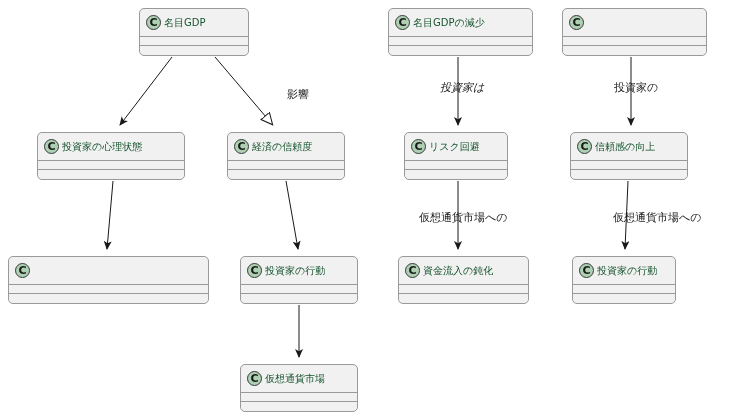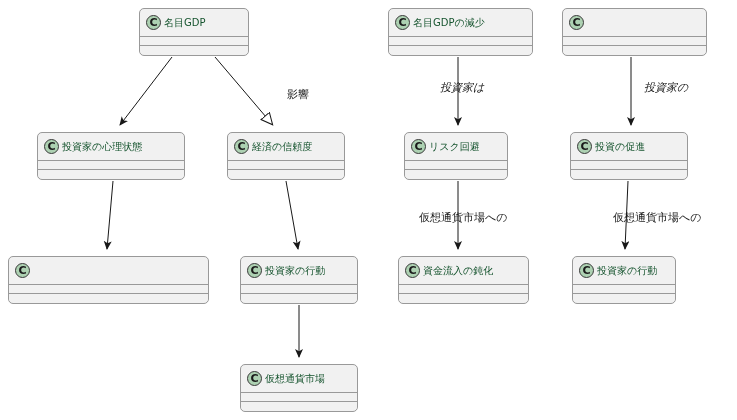--- a/index.html
+++ b/index.html
@@ -162,21 +162,21 @@
       <span class="uml-icon">C</span>
       <span class="uml-title">リスク回避</span>
     </div>
     <div class="uml-compartment"></div>
     <div class="uml-compartment last"></div>
   </div>
 
   <div class="uml-class" style="left:570px; top:132px; width:118px; height:48px;">
     <div class="uml-header">
       <span class="uml-icon">C</span>
-      <span class="uml-title">投資の促進</span>
+      <span class="uml-title">信頼感の向上</span>
     </div>
     <div class="uml-compartment"></div>
     <div class="uml-compartment last"></div>
   </div>
 
   <div class="uml-class" style="left:8px; top:256px; width:201px; height:48px;">
     <div class="uml-header">
       <span class="uml-icon">C</span>
     </div>
     <div class="uml-compartment"></div>
@@ -214,17 +214,17 @@
     <div class="uml-header">
       <span class="uml-icon">C</span>
       <span class="uml-title">仮想通貨市場</span>
     </div>
     <div class="uml-compartment"></div>
     <div class="uml-compartment last"></div>
   </div>
 
   <div class="edge-label" style="left:243px; top:88px;margin-left:44px;">影響</div>
   <div class="edge-label" style="left:440px; top:81px;font-style:italic;">投資家は</div>
-  <div class="edge-label" style="left:644px; top:81px;font-style:italic;">投資家の</div>
+  <div class="edge-label" style="left:614px; top:81px;">投資家の</div>
   <div class="edge-label" style="left:419px; top:211px;">仮想通貨市場への</div>
   <div class="edge-label" style="left:613px; top:211px;">仮想通貨市場への</div>
 
 </div>
 
 </body></html>

